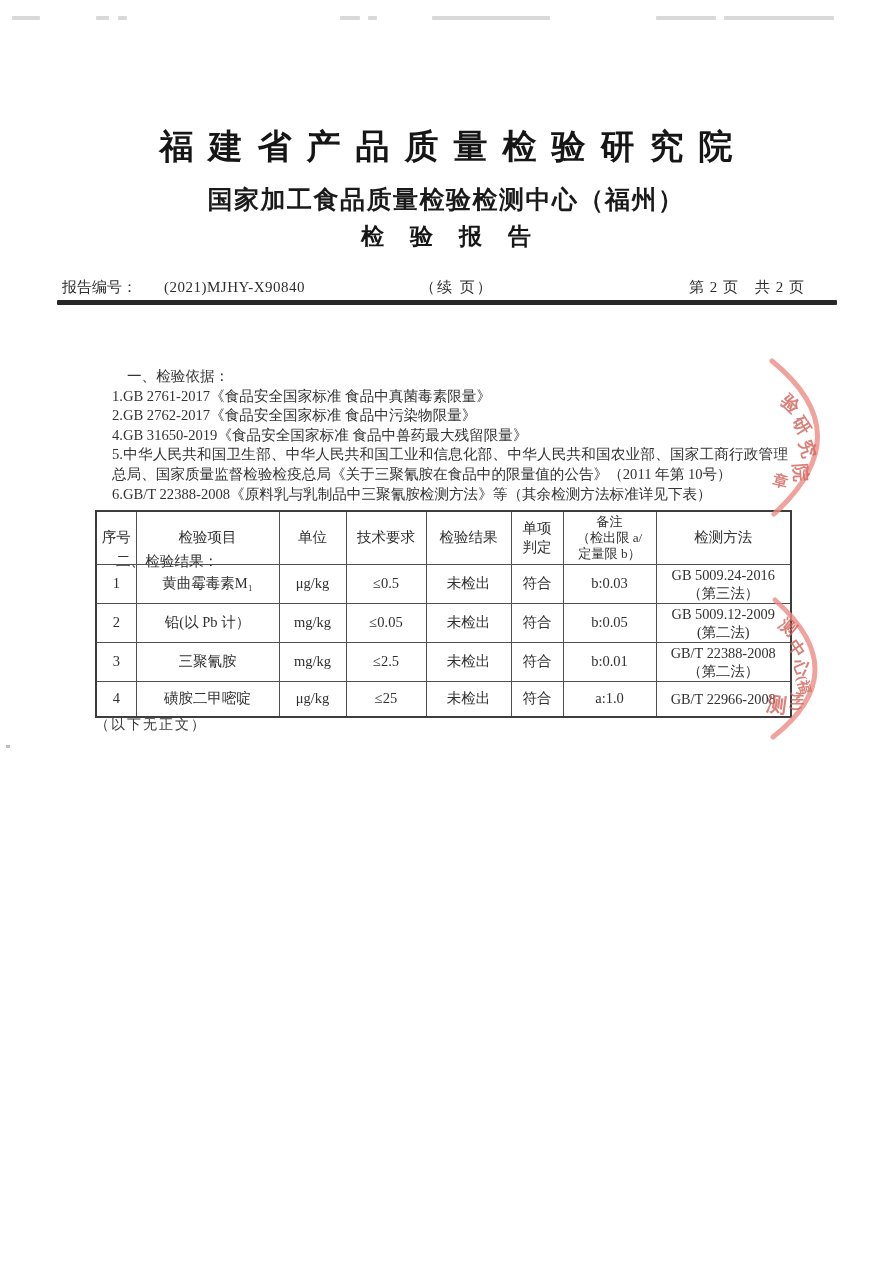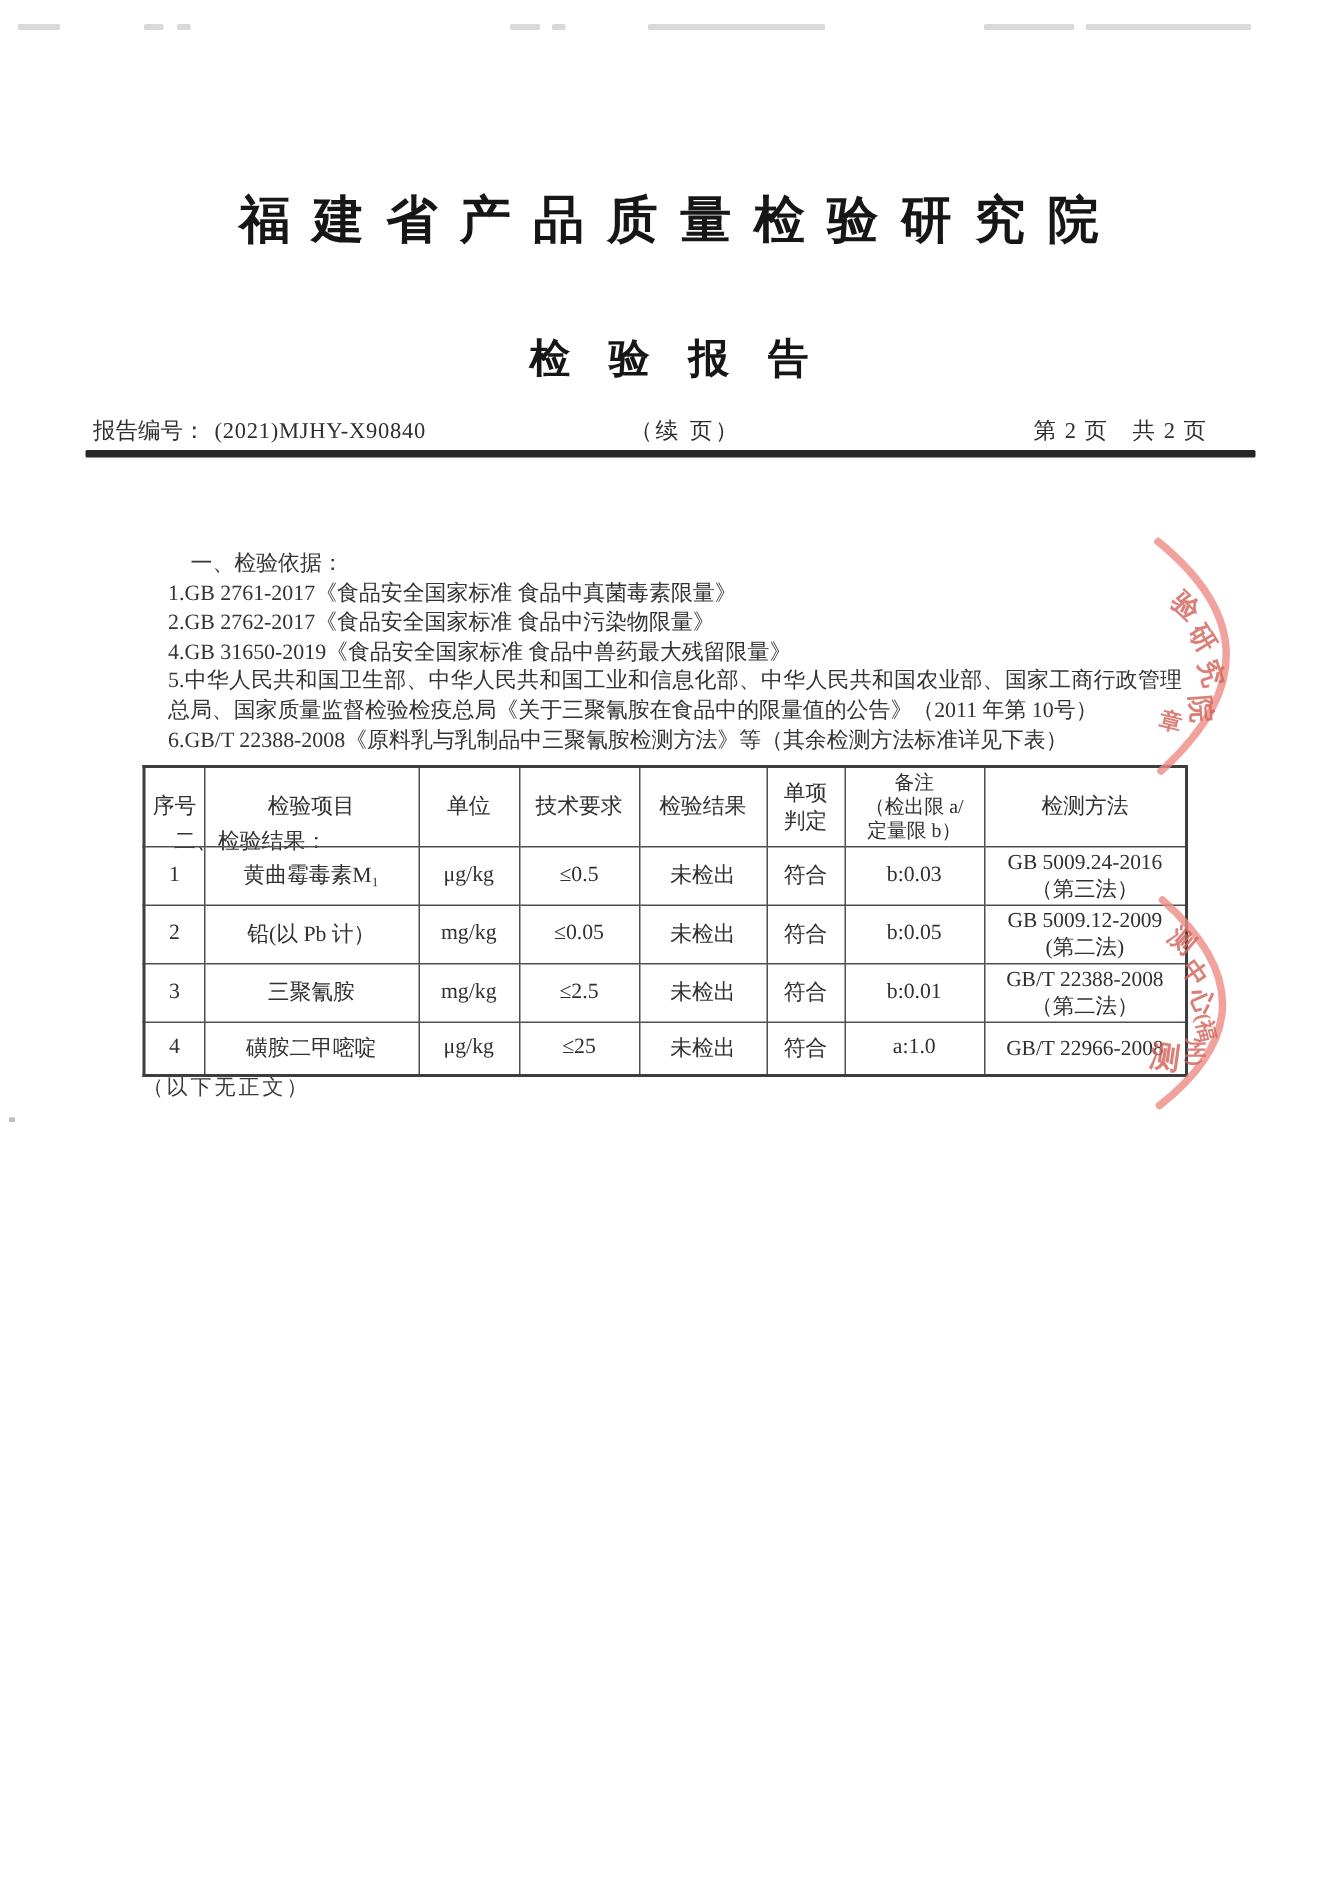--- a/index.html
+++ b/index.html
@@ -18,27 +18,27 @@
     font-size:34px; font-weight:bold; color:#161616;
     letter-spacing:15px; padding-left:15px; box-sizing:border-box;
     white-space:nowrap;
   }
   .center-title{
     top:183px; left:0; width:892px; text-align:center;
     font-size:25px; font-weight:bold; color:#1a1a1a; letter-spacing:1.5px;
   }
   .report-title{
     top:221px; left:0; width:892px; text-align:center;
-    font-size:27px; font-weight:bold; color:#161616;
+    font-size:23px; font-weight:bold; color:#161616;
     letter-spacing:26px; padding-left:26px; box-sizing:border-box;
   }
   
   .meta-row{ top:278px; left:62px; width:768px; height:20px; font-size:15px; color:#2e2e2e;}
   .meta-no{position:absolute; left:0; top:0; white-space:nowrap;}
-  .meta-no .val{margin-left:6px; letter-spacing:0.5px;}
+  .meta-no .val{margin-left:27px; letter-spacing:0.5px;}
   .meta-cont{position:absolute; left:358px; top:0; letter-spacing:2px;}
   .meta-page{position:absolute; right:25px; top:0; letter-spacing:1px;font-family:Liberation Serif, serif;}
   .rule{ top:300px; left:57px; width:780px; height:5px; background:#272727; border-radius:1px;}
   
   .basis{
     top:319px; left:112px; width:676px;
     font-size:14.6px; line-height:19.6px; color:#333;
     text-align:justify;
   }
   .basis .heading{padding-left:15px;margin-top:48px;}
@@ -80,20 +80,21 @@
   <div class="artifact" style="left:96px;top:16px;width:13px;height:4px;"></div>
   <div class="artifact" style="left:118px;top:16px;width:9px;height:4px;"></div>
   <div class="artifact" style="left:340px;top:16px;width:20px;height:4px;"></div>
   <div class="artifact" style="left:368px;top:16px;width:9px;height:4px;"></div>
   <div class="artifact" style="left:432px;top:16px;width:118px;height:4px;"></div>
   <div class="artifact" style="left:656px;top:16px;width:60px;height:4px;"></div>
   <div class="artifact" style="left:724px;top:16px;width:110px;height:4px;"></div>
   <div class="dot" style="left:6px;top:745px;width:4px;height:3px;"></div>
 
   <div class="abs org-title">福建省产品质量检验研究院</div>
+  <div class="abs center-title">国家加工食品质量检验检测中心（福州）</div>
   <div class="abs report-title">检验报告</div>
 
   <div class="abs meta-row">
     <span class="meta-no">
       <span>报告编号：</span><span class="val">(2021)MJHY-X90840</span>
     </span>
     <span class="meta-cont">（续 页）</span>
     <span class="meta-page">第 2 页　共 2 页</span>
   </div>
   <div class="abs rule"></div>

